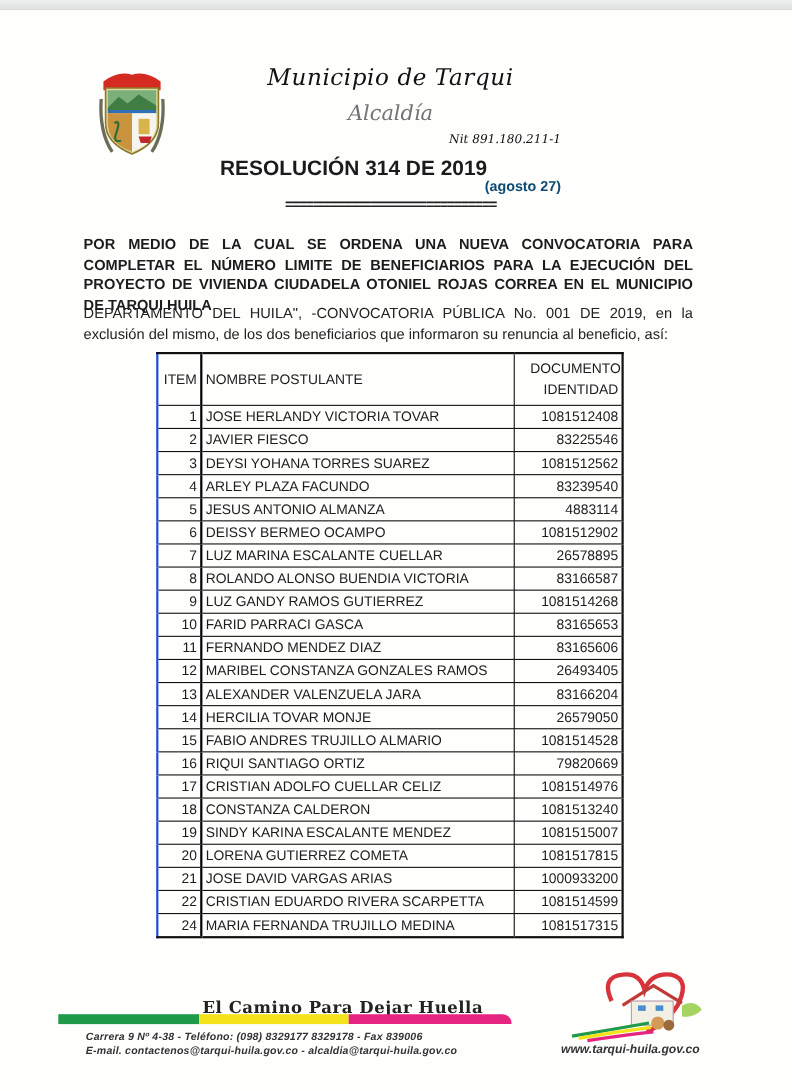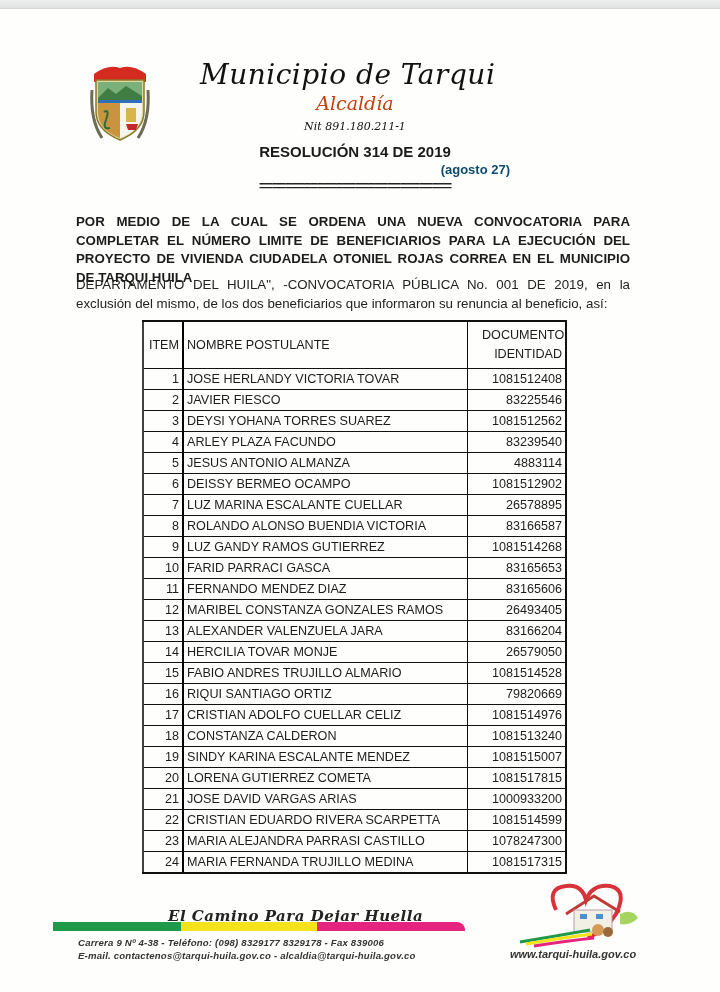--- a/index.html
+++ b/index.html
@@ -1,35 +1,35 @@
 <!DOCTYPE html>
 <html><head>
 <meta charset="utf-8">
 <style>
   html, body { margin:0; padding:0; }
   body { width:720px; height:992px; background:#fefefd; position:relative; overflow:hidden; font-family:"Liberation Sans", sans-serif; color:#1a1a1a; }
   .topbar { position:absolute; left:0; top:0; width:720px; height:8px; background:linear-gradient(#eef0f0,#dfe2e1); border-bottom:1px solid #d3d6d5; }
   .crest { position:absolute; left:88px; top:60px; width:64px; height:86px; }
-  .title-script { position:absolute; left:200px; top:58px; width:310px; font-family:"DejaVu Serif", serif; font-style:italic; font-size:28px; color:#111; letter-spacing:0.5px; }
-  .sub-script { position:absolute; left:200px; top:92px; width:310px; text-align:center; font-family:"DejaVu Serif", serif; font-style:italic; font-size:19px; color:#c2410c; }
-  .nit { position:absolute; left:200px; top:120px; width:310px; text-align:center; font-family:"DejaVu Serif", serif; font-style:italic; font-size:11px; color:#111; }
-  .res { position:absolute; left:200px; top:143px; width:310px; text-align:center; font-weight:bold; font-size:15px; color:#1b1b1b; }
+  .title-script { position:absolute; left:200px; top:58px; width:310px; text-align:center; font-family:"DejaVu Serif", serif; font-style:italic; font-size:21px; color:#111; letter-spacing:0.5px; }
+  .sub-script { position:absolute; left:200px; top:92px; width:310px; text-align:center; font-family:"DejaVu Serif", serif; font-style:italic; font-size:19px; color:#737373; }
+  .nit { position:absolute; left:200px; top:120px; width:310px; text-align:right; font-family:"DejaVu Serif", serif; font-style:italic; font-size:11px; color:#111; }
+  .res { position:absolute; left:200px; top:143px; width:310px; font-weight:bold; font-size:19px; color:#1b1b1b; }
   .date { position:absolute; left:200px; top:162px; width:310px; text-align:right; font-weight:bold; font-size:13px; color:#0c4a6e; }
   .sep { position:absolute; left:200px; top:178px; width:310px; text-align:center; font-weight:bold; font-size:13px; color:#222; letter-spacing:-1.2px; overflow:hidden; white-space:nowrap; }
   .heading { position:absolute; left:76px; top:196px; width:554px; font-weight:bold; font-size:13.3px; line-height:18.7px; text-align:justify; color:#1c1c1c;margin-top:17px; }
   .body-text { position:absolute; left:76px; top:276px; width:554px; font-size:13.3px; line-height:18.5px; text-align:justify; color:#222; }
   .tbl { position:absolute; left:142px; top:320px; border-collapse:collapse; font-size:12.6px; color:#1c1c1c; }
   .tbl td, .tbl th { border:1px solid #111; padding:0 3px; height:20px; white-space:nowrap; }
   .tbl th { font-weight:normal; height:46px; text-align:center; line-height:19px; }
-  .tbl .c-item { width:32px; text-align:right; border-left:2px solid #404040; }
+  .tbl .c-item { width:32px; text-align:right; border-left:2px solid #1d4ed8; }
   .tbl .c-name { width:277px; text-align:left; border-left:2px solid #000000; }
   .tbl .c-doc { width:91px; text-align:right; border-right:2px solid #111; }
   .tbl tr:first-child th { border-top:2px solid #111; }
   .tbl tr:last-child td { border-bottom:2px solid #111; }
-  .slogan { position:absolute; left:168px; top:907px; font-family:"DejaVu Serif", serif; font-style:italic; font-weight:bold; font-size:15px; color:#222; letter-spacing:0.5px; }
+  .slogan { position:absolute; left:184px; top:907px; font-family:"DejaVu Serif", serif; font-weight:bold; font-size:15px; color:#222; letter-spacing:0.5px; }
   .stripe { position:absolute; left:53px; top:922px; height:9px; }
   .stripe.green { width:128px; background:#1f9a4b; }
   .stripe.yellow { left:181px; width:136px; background:#f4e31a; }
   .stripe.pink { left:317px; width:148px; background:#e5247f; border-radius:0 8px 0 0; }
   .addr { position:absolute; left:78px; top:937px; font-style:italic; font-weight:bold; font-size:9.6px; color:#333; letter-spacing:0.2px;text-align:center; }
   .email { position:absolute; left:78px; top:950px; font-style:italic; font-weight:bold; font-size:9.6px; color:#333; letter-spacing:0.2px; }
   .logo2 { position:absolute; left:516px; top:880px; width:140px; height:70px; }
   .web { position:absolute; left:510px; top:948px; font-style:italic; font-weight:bold; font-size:11px; color:#333; }
 </style>
 </head>
@@ -173,25 +173,20 @@
         <td class="c-item">21</td>
         <td class="c-name">JOSE DAVID VARGAS ARIAS</td>
         <td class="c-doc">1000933200</td>
       </tr>
       <tr>
         <td class="c-item">22</td>
         <td class="c-name">CRISTIAN EDUARDO RIVERA SCARPETTA</td>
         <td class="c-doc">1081514599</td>
       </tr>
       <tr>
-        <td class="c-item">23</td>
-        <td class="c-name">MARIA ALEJANDRA PARRASI CASTILLO</td>
-        <td class="c-doc">1078247300</td>
-      </tr>
-      <tr>
         <td class="c-item">24</td>
         <td class="c-name">MARIA FERNANDA TRUJILLO MEDINA</td>
         <td class="c-doc">1081517315</td>
       </tr>
     </tbody>
 </table>
 
 <div class="slogan">El Camino Para Dejar Huella</div>
 <div class="stripe green"></div>
 <div class="stripe yellow"></div>

